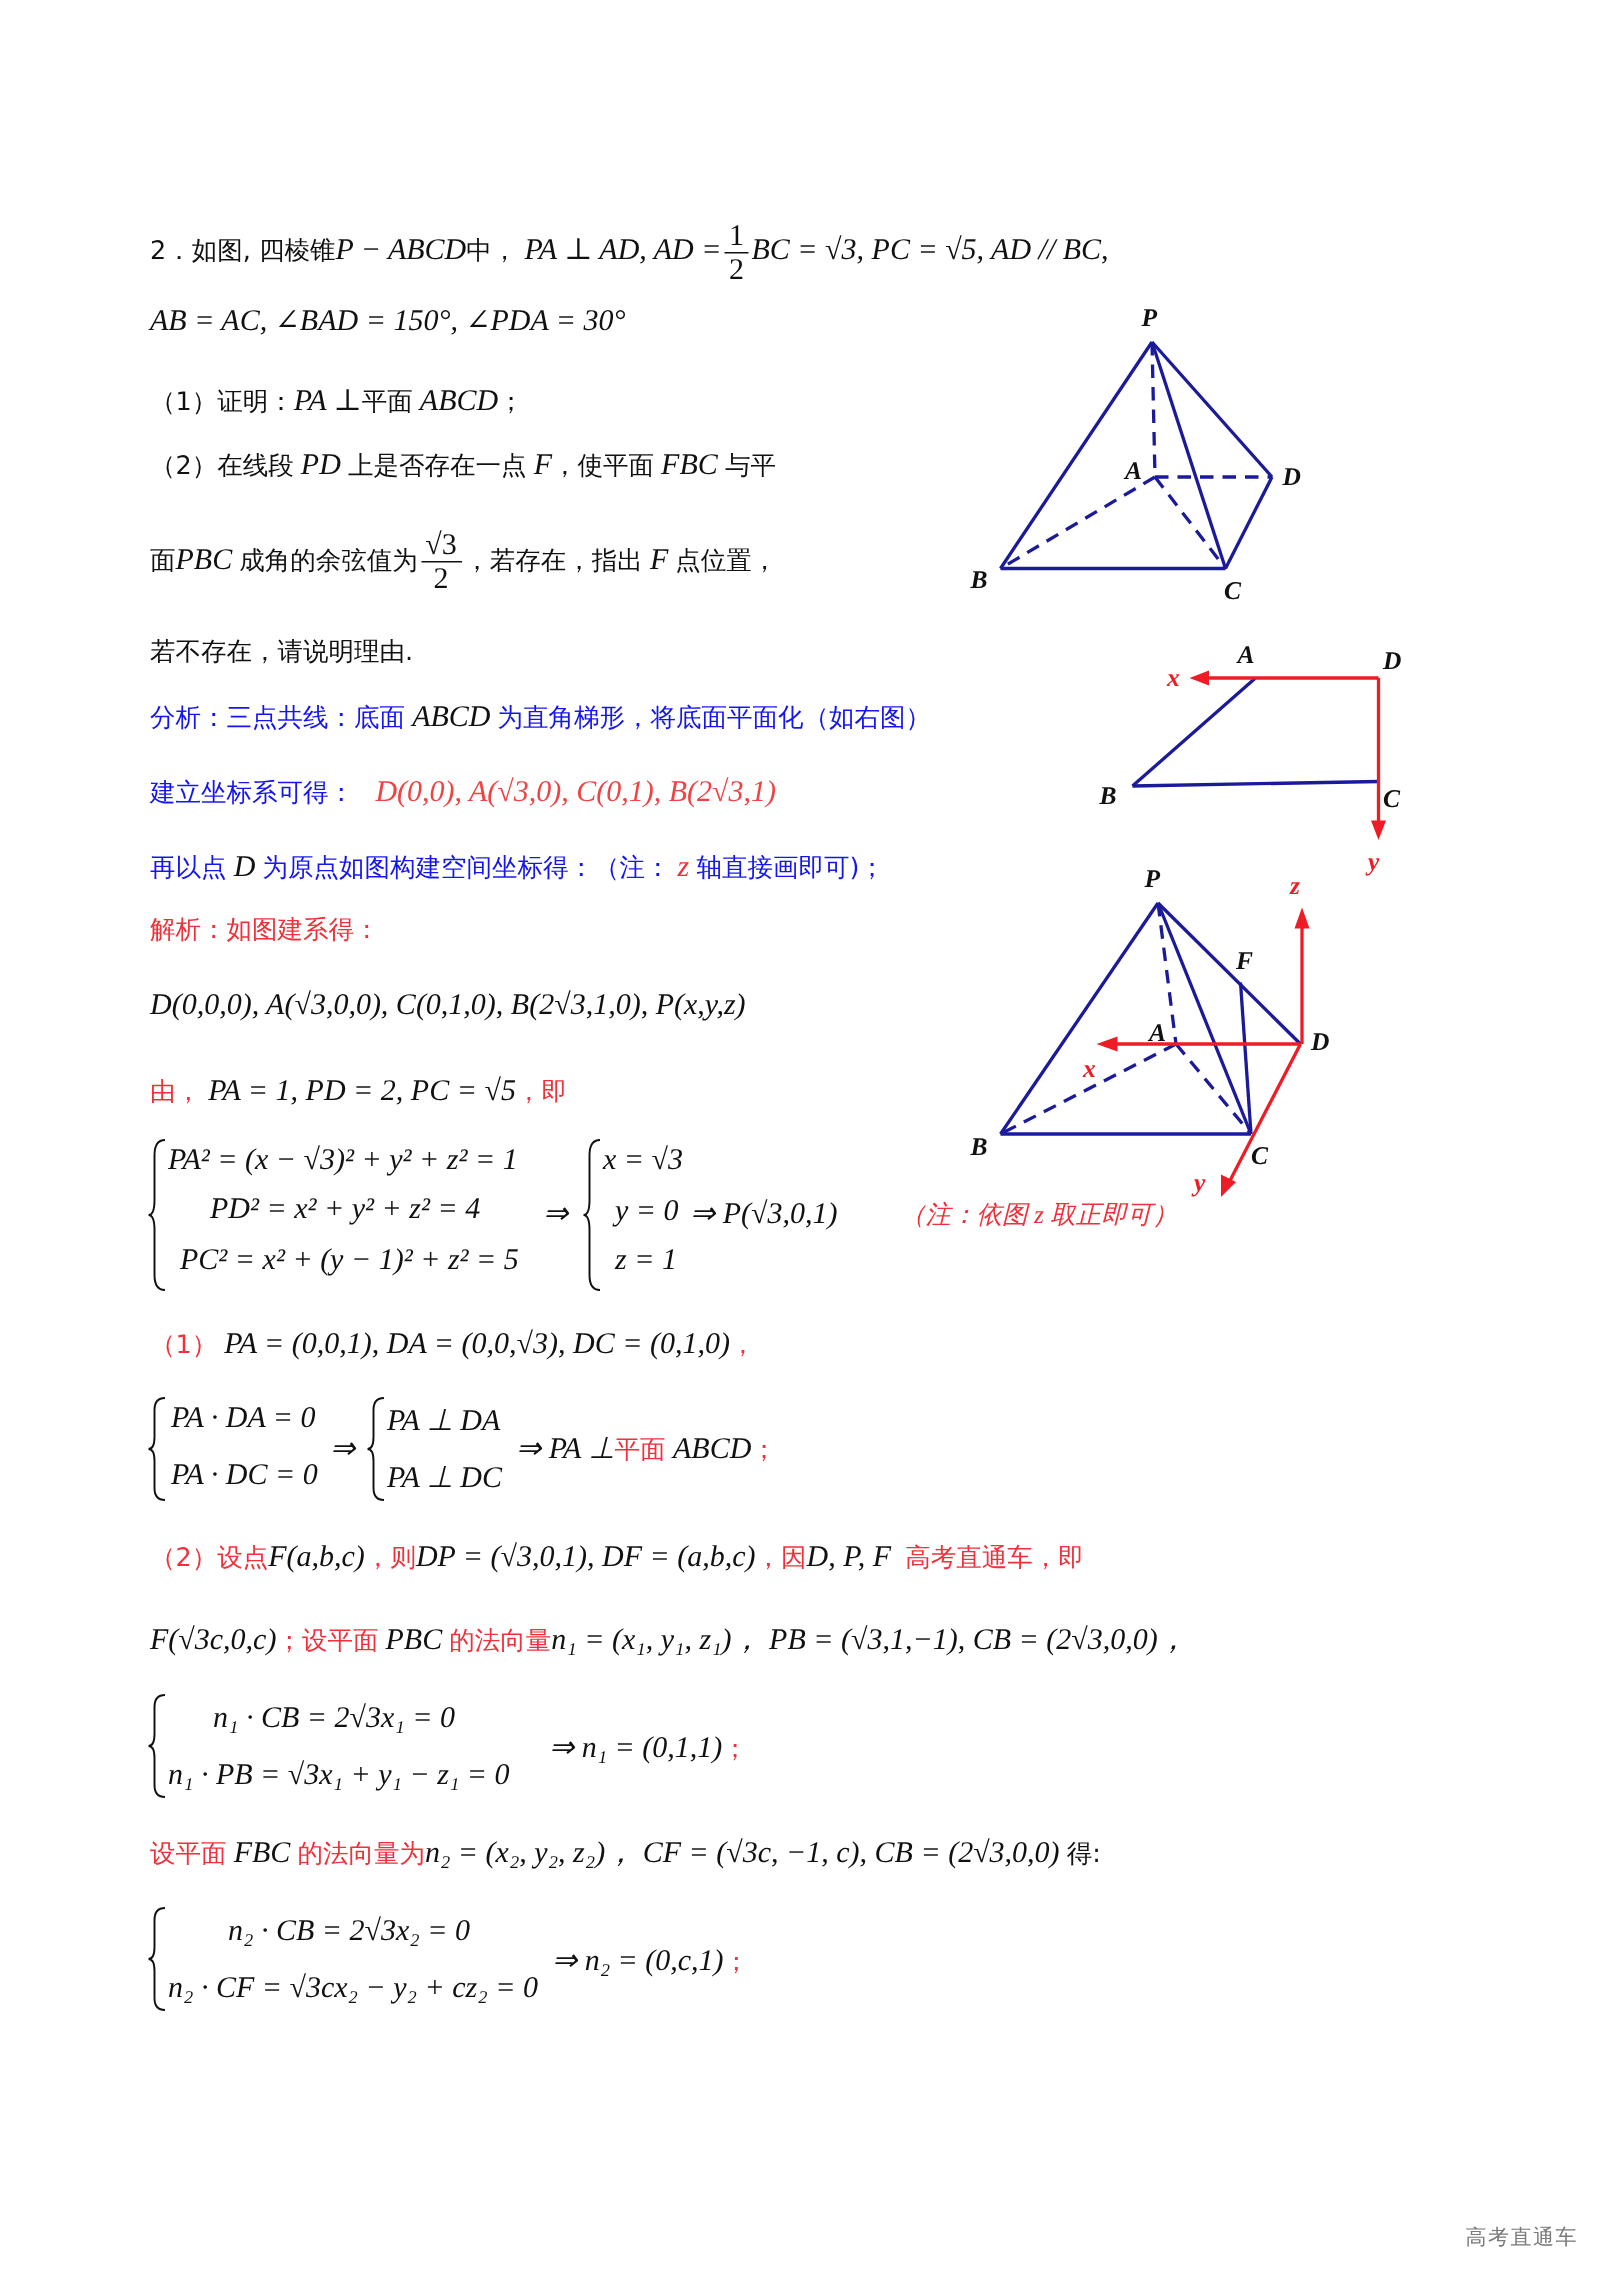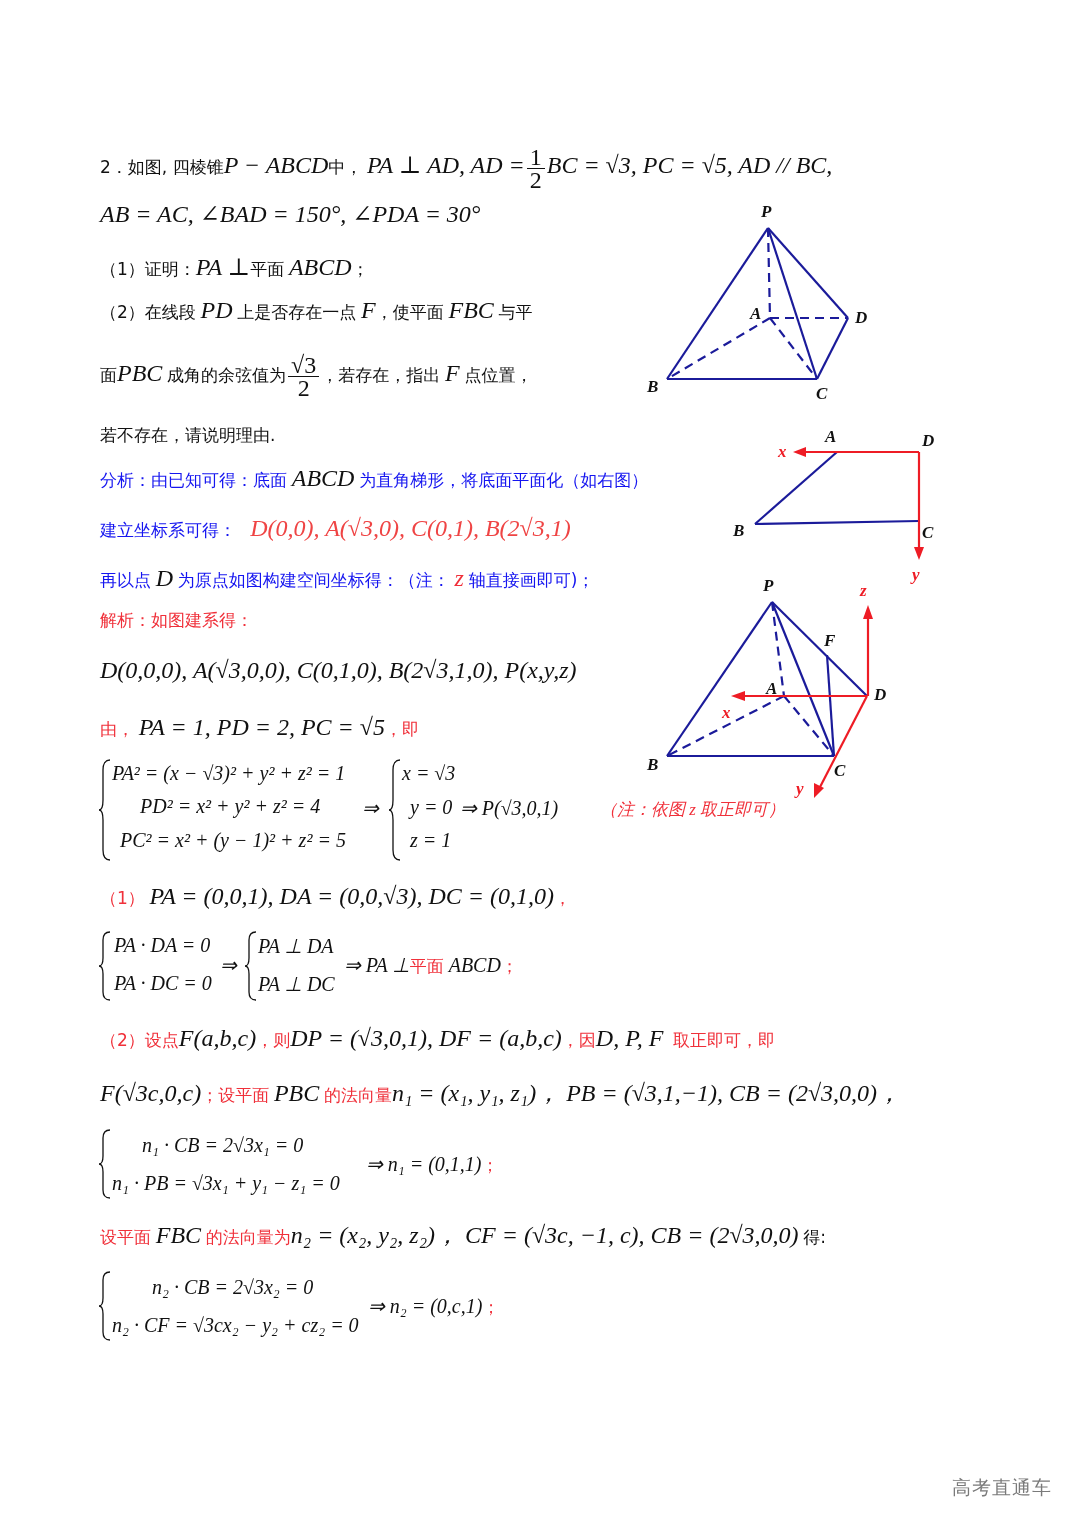--- a/index.html
+++ b/index.html
@@ -1,31 +1,31 @@
 <!DOCTYPE html>
 <html><head>
 <meta charset="utf-8">
 <style>
   html, body { margin: 0; padding: 0; background: #ffffff; }
   body { width: 1080px; height: 1527px; position: relative; overflow: hidden;
          font-family: "Liberation Serif", "DejaVu Serif", serif; color: #111; }
   .line { position: absolute; left: 100px; white-space: nowrap; font-size: 19px; line-height: 24px; }
   .cn { font-family: "DejaVu Sans", "Liberation Sans", sans-serif; font-size: 17px; }
-  .m { font-family: "Liberation Serif", "DejaVu Serif", serif; font-style: italic; font-size: 24px; }
+  .m { font-family: "Liberation Serif", "DejaVu Serif", serif; font-style: italic; font-size: 20px; }
   .n { font-style: normal; }
   .blue { color: #1515f0; }
   .red { color: #f0303a; }
   .frac { display: inline-block; vertical-align: middle; text-align: center; font-style: normal; margin: 0 2px; }
   .frac > span { display: block; line-height: 22px; }
   .frac > .num { border-bottom: 1px solid #111; padding: 0 3px; }
   .row { position: absolute; white-space: nowrap; font-family: "Liberation Serif", serif; font-style: italic; font-size: 20px; }
   .fig { position: absolute; }
   .fig text { font-family: "Liberation Serif", serif; font-style: italic; font-weight: bold; font-size: 17px; }
   .watermark { position: absolute; right: 28px; bottom: 26px; font-family: Liberation Sans, sans-serif;
-               font-size: 19px; color: #7a7a7a; letter-spacing: 1px; margin-left: 44px; }
+               font-size: 14px; color: #7a7a7a; letter-spacing: 1px; margin-left: 44px; }
 </style>
 </head>
 <body>
 
 <div class="line" style="top:146px;">
   <span class="cn">2．</span><span class="cn">如图, 四棱锥</span><span class="m">P − ABCD</span><span class="cn">中，</span>
   <span class="m">PA ⊥ AD, AD =</span><span class="frac m"><span class="num n">1</span><span class="n">2</span></span><span class="m">BC = √3, PC = √5, AD // BC,</span>
 </div>
 
 <div class="line m" style="top:202px;">AB = AC, ∠BAD = 150°, ∠PDA = 30°</div>
@@ -38,21 +38,21 @@
   <span class="cn">（2）在线段</span> <span class="m">PD</span> <span class="cn">上是否存在一点</span> <span class="m">F</span><span class="cn">，使平面</span> <span class="m">FBC</span> <span class="cn">与平</span>
 </div>
 
 <div class="line" style="top:350px; line-height:46px;">
   <span class="cn">面</span><span class="m">PBC</span> <span class="cn">成角的余弦值为</span><span class="frac m"><span class="num n">√3</span><span class="n">2</span></span><span class="cn">，若存在，指出</span> <span class="m">F</span> <span class="cn">点位置，</span>
 </div>
 
 <div class="line cn" style="top:423px;">若不存在，请说明理由.</div>
 
 <div class="line blue" style="top:466px;">
-  <span class="cn">分析：由已知可得：底面</span> <span class="m" style="color:#111">ABCD</span> <span class="cn">为直角梯形，将底面平面化（如右图）</span>
+  <span class="cn">分析：三点共线：底面</span> <span class="m" style="color:#111">ABCD</span> <span class="cn">为直角梯形，将底面平面化（如右图）</span>
 </div>
 
 <div class="line blue" style="top:516px;">
   <span class="cn">建立坐标系可得：</span>&nbsp;&nbsp;&nbsp;<span class="m" style="color:#ef4444">D(0,0), A(√3,0), C(0,1), B(2√3,1)</span>
 </div>
 
 <div class="line blue" style="top:566px;">
   <span class="cn">再以点</span> <span class="m" style="color:#111">D</span> <span class="cn">为原点如图构建空间坐标得：（注：</span> <span class="m red">z</span> <span class="cn">轴直接画即可)；</span>
 </div>
 
@@ -97,21 +97,21 @@
       <path d="M12 2 Q5 2 5 10 L5 28 Q5 36 1 36 Q5 36 5 44 L5 62 Q5 70 12 70" fill="none" stroke="#111" stroke-width="1.3"></path>
     </svg>
   <div class="row" style="left:258px; top:934px;">PA ⊥ DA</div>
   <div class="row" style="left:258px; top:972px;">PA ⊥ DC</div>
   <div class="row" style="left:344px; top:953px;">
     <span>⇒ PA ⊥</span><span class="cn red n" style="font-size:17px">平面</span> <span>ABCD</span><span class="cn red n" style="font-size:17px">；</span>
   </div>
 </div>
 
 <div class="line" style="top:1026px;">
-  <span class="cn red">（2）设点</span><span class="m">F(a,b,c)</span><span class="cn red">，则</span><span class="m">DP = (√3,0,1), DF = (a,b,c)</span><span class="cn red">，因</span><span class="m">D, P, F</span>&nbsp;&nbsp;<span class="cn red">取正即可，即</span>
+  <span class="cn red">（2）设点</span><span class="m">F(a,b,c)</span><span class="cn red">，则</span><span class="m">DP = (√3,0,1), DF = (a,b,c)</span><span class="cn red">，因</span><span class="m">D, P, F</span>&nbsp;&nbsp;<span class="cn red">高考直通车，即</span>
 </div>
 
 <div class="line" style="top:1081px;">
   <span class="m">F(√3c,0,c)</span><span class="cn red">；设平面</span> <span class="m">PBC</span> <span class="cn red">的法向量</span><span class="m">n₁ = (x₁, y₁, z₁)</span><span class="m">，  PB = (√3,1,−1), CB = (2√3,0,0)，</span>
 </div>
 
 <div>
   <svg class="fig" style="left:98px; top:1128px;" width="14" height="72">
       <path d="M12 2 Q5 2 5 10 L5 28 Q5 36 1 36 Q5 36 5 44 L5 62 Q5 70 12 70" fill="none" stroke="#111" stroke-width="1.3"></path>
     </svg>

